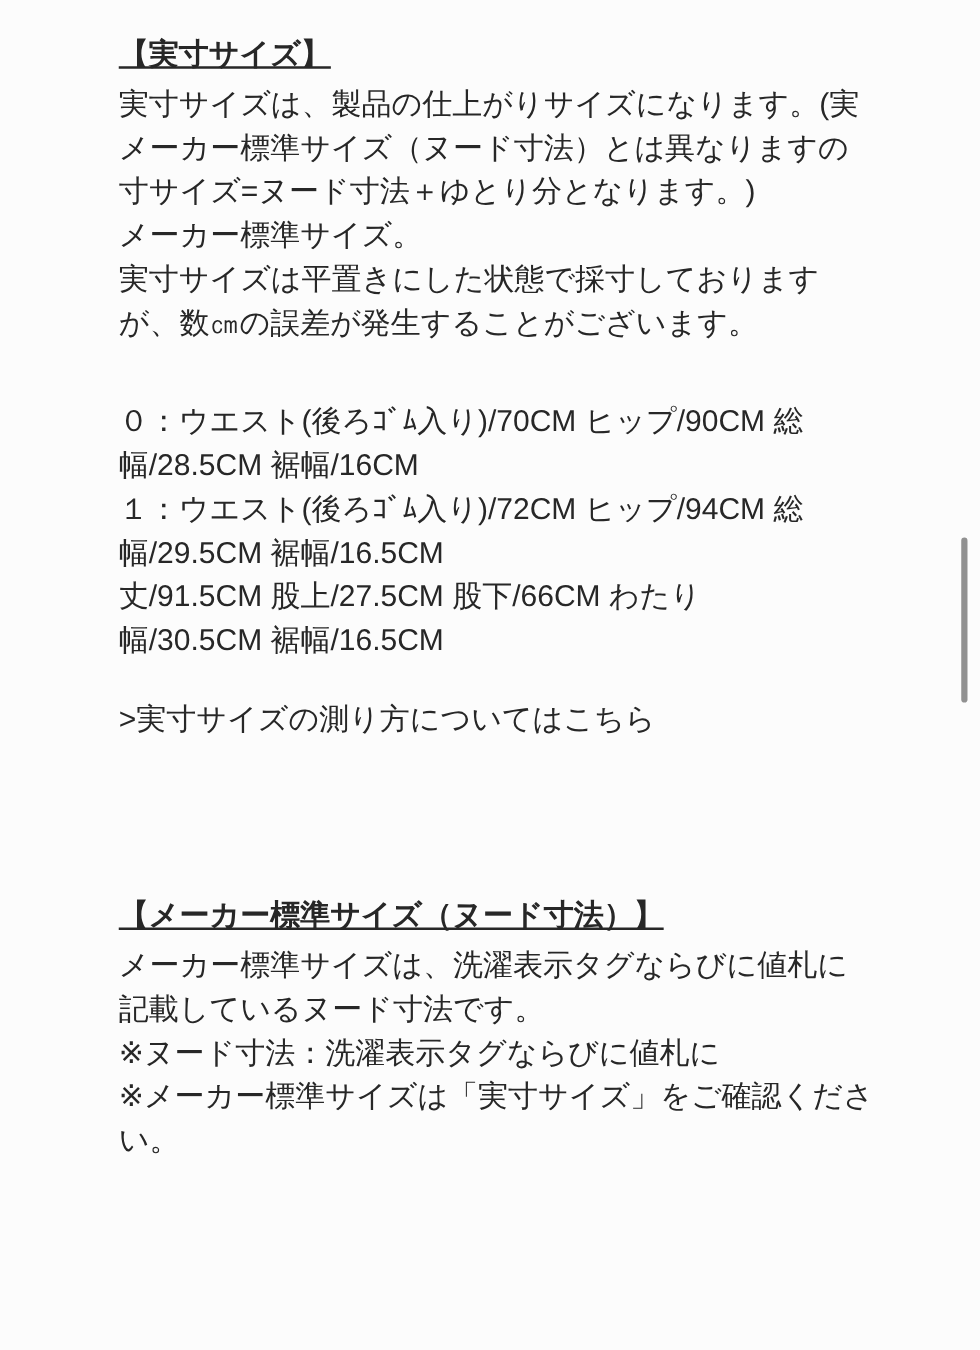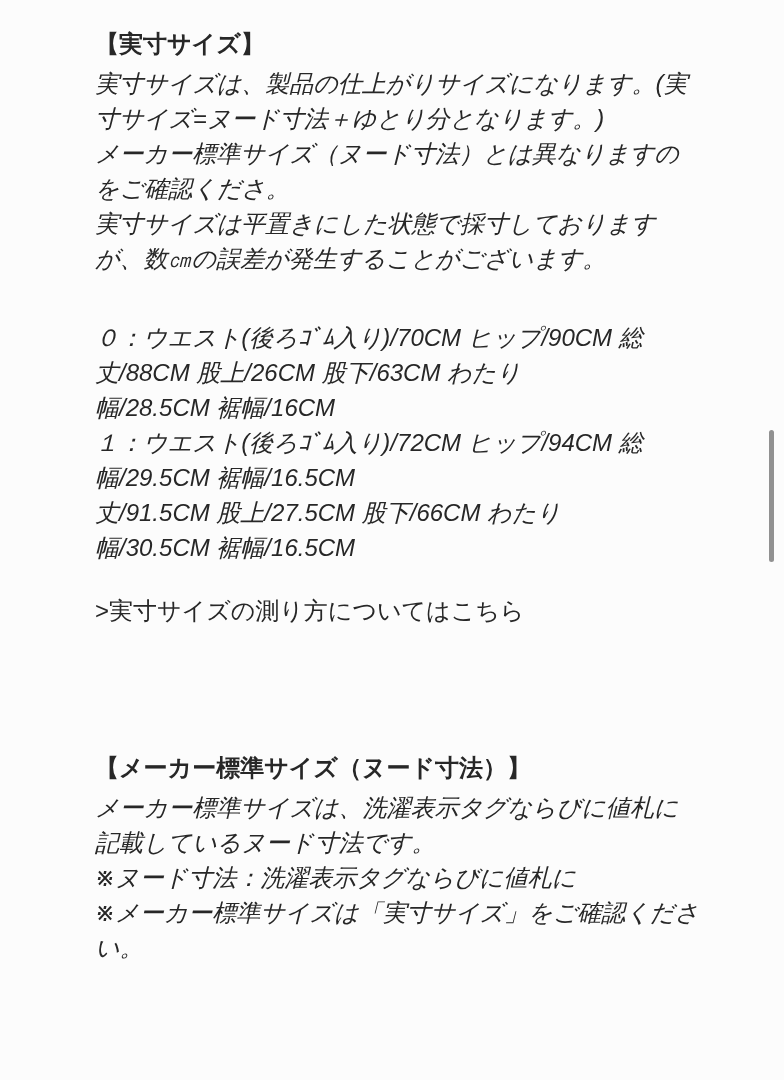--- a/index.html
+++ b/index.html
@@ -13,27 +13,28 @@
   }
   .content {
     position: absolute;
     top: 0;
     left: 95px;
     width: 620px;
     padding-top: 26px;
     font-size: 24px;
     line-height: 35px;
   }
-  .line { white-space: nowrap; font-style: italic; }
+  .line { white-space: nowrap; }
   .sec-title {
     font-weight: bold;
     font-size: 24px;
     line-height: 35px;
     margin-bottom: 5px;
     white-space: nowrap;
+    text-decoration: underline;
   }
   .size-list { margin-top: 44px; }
   .measure-link {
     display: block;
     margin-top: 28px;
     color: inherit;
     text-decoration: none;
     white-space: nowrap;
     cursor: pointer;
   }
@@ -50,30 +51,29 @@
 </style>
 </head>
 <body>
 
 <div class="content">
 
   <section>
     <div class="sec-title">【実寸サイズ】</div>
 
     <div class="line">実寸サイズは、製品の仕上がりサイズになります。(実</div>
+    <div class="line">メーカー標準サイズ（ヌード寸法）とは異なりますの</div>
     <div class="line">寸サイズ=ヌード寸法＋ゆとり分となります。)</div>
-    <div class="line">メーカー標準サイズ（ヌード寸法）とは異なりますの</div>
-    <div class="line">をご確認くださ。</div>
+    <div class="line">メーカー標準サイズ。</div>
     <div class="line">実寸サイズは平置きにした状態で採寸しております</div>
     <div class="line">が、数㎝の誤差が発生することがございます。</div>
 
     <div class="size-list">
       <div class="size-entry">
         <div class="line">０：ウエスト(後ろｺﾞﾑ入り)/70CM ヒップ/90CM 総</div>
-        <div class="line">丈/88CM 股上/26CM 股下/63CM わたり</div>
         <div class="line">幅/28.5CM 裾幅/16CM</div>
       </div>
       <div class="size-entry">
         <div class="line">１：ウエスト(後ろｺﾞﾑ入り)/72CM ヒップ/94CM 総</div>
         <div class="line">幅/29.5CM 裾幅/16.5CM</div>
       </div>
       <div class="size-entry">
         <div class="line">丈/91.5CM 股上/27.5CM 股下/66CM わたり</div>
         <div class="line">幅/30.5CM 裾幅/16.5CM</div>
       </div>

